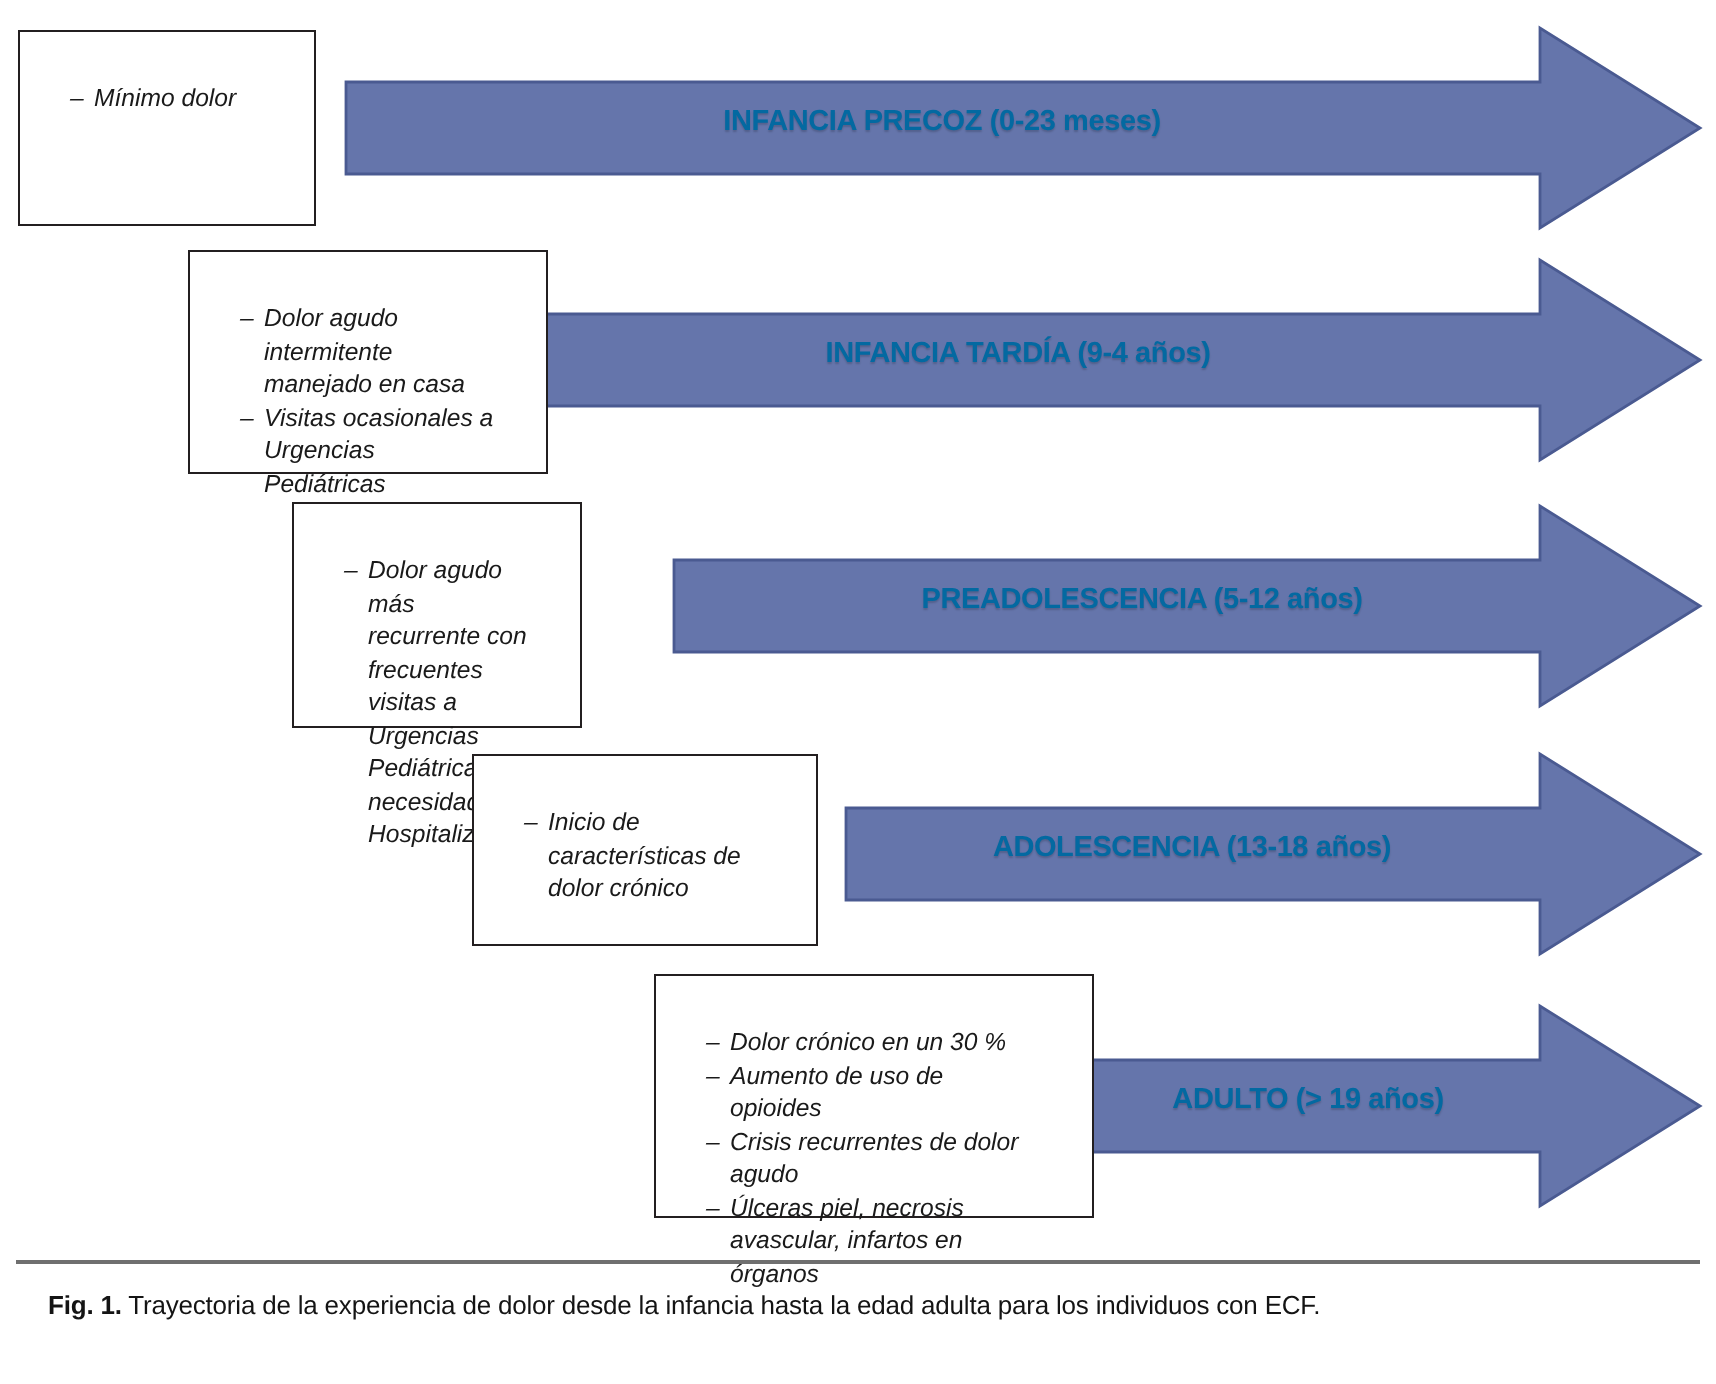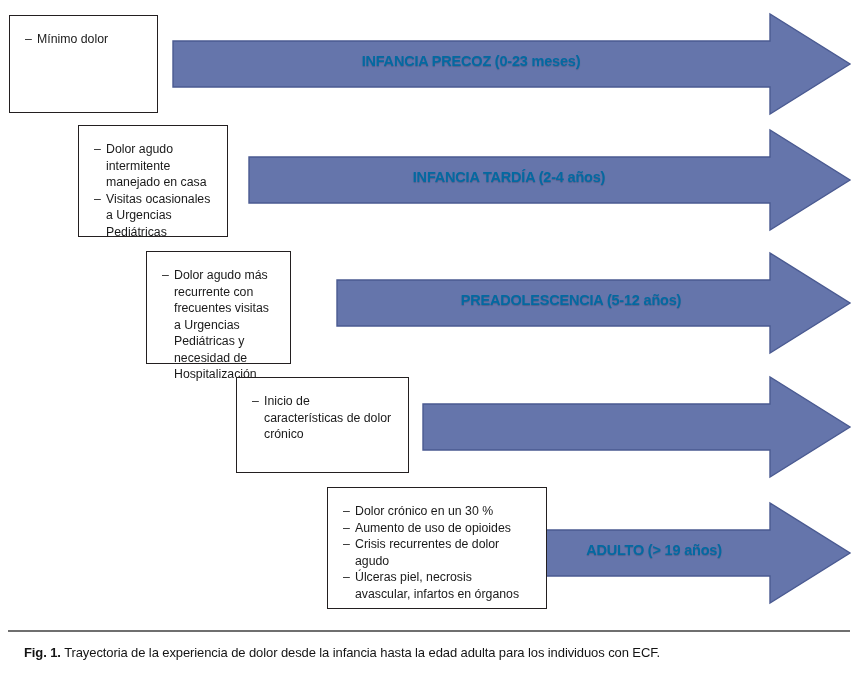--- a/index.html
+++ b/index.html
@@ -42,23 +42,24 @@
 
   
   .note-box {
     position: absolute;
     background: #ffffff;
     border: 1.4px solid #231f20;
     box-sizing: border-box;
     padding: 7px 8px 7px 7px;
   }
   .note-list {
-    margin: 8px;
+    margin: 18px;
     padding: 0;
     list-style: none;
+    font-style: italic;
   }
   .note-list li {
     font-size: 12.3px;
     line-height: 16.5px;
     color: #1a1a1a;
     position: relative;
     padding-left: 12px;
     margin: 0;
     text-indent: 0;
   }
@@ -102,50 +103,51 @@
     <svg width="680" height="104" viewBox="0 0 680 104">
       <polygon points="1,29 598,29 598,2 678,52 598,102 598,75 1,75" fill="#6575ab" stroke="#4a5a91" stroke-width="1.4"></polygon>
     </svg>
     <span class="arrow-label" style="left:0; top:41px; width:598px;">INFANCIA PRECOZ (0-23 meses)</span>
   </div>
 
   <div class="stage-arrow" style="left:248px; top:128px; width:604px; height:104px;">
     <svg width="604" height="104" viewBox="0 0 604 104">
       <polygon points="1,29 522,29 522,2 602,52 522,102 522,75 1,75" fill="#6575ab" stroke="#4a5a91" stroke-width="1.4"></polygon>
     </svg>
-    <span class="arrow-label" style="left:0; top:41px; width:522px;">INFANCIA TARDÍA (2-4 años)</span>
+    <span class="arrow-label" style="left:0; top:41px; width:522px;">INFANCIA TARDÍA (9-4 años)</span>
   </div>
 
   <div class="stage-arrow" style="left:336px; top:251px; width:516px; height:104px;">
     <svg width="516" height="104" viewBox="0 0 516 104">
       <polygon points="1,29 434,29 434,2 514,52 434,102 434,75 1,75" fill="#6575ab" stroke="#4a5a91" stroke-width="1.4"></polygon>
     </svg>
     <span class="arrow-label" style="left:0; top:41px; width:434px;margin-left:18px;">PREADOLESCENCIA (5-12 años)</span>
   </div>
 
   <div class="stage-arrow" style="left:422px; top:375px; width:430px; height:104px;">
     <svg width="430" height="104" viewBox="0 0 430 104">
       <polygon points="1,29 348,29 348,2 428,52 348,102 348,75 1,75" fill="#6575ab" stroke="#4a5a91" stroke-width="1.4"></polygon>
     </svg>
+    <span class="arrow-label" style="left:0; top:41px; width:348px;">ADOLESCENCIA (13-18 años)</span>
   </div>
 
   <div class="stage-arrow" style="left:538px; top:501px; width:314px; height:104px;">
     <svg width="314" height="104" viewBox="0 0 314 104">
       <polygon points="1,29 232,29 232,2 312,52 232,102 232,75 1,75" fill="#6575ab" stroke="#4a5a91" stroke-width="1.4"></polygon>
     </svg>
     <span class="arrow-label" style="left:0; top:41px; width:232px;">ADULTO (&gt; 19 años)</span>
   </div>
 
   <div class="note-box" style="left:9px; top:15px; width:149px; height:98px;">
     <ul class="note-list">
       <li>Mínimo dolor</li>
     </ul>
   </div>
 
-  <div class="note-box" style="left:78px; top:125px; width:150px; height:112px;">
+  <div class="note-box" style="left:94px; top:125px; width:180px; height:112px;">
     <ul class="note-list">
       <li>Dolor agudo intermitente manejado en casa</li>
       <li>Visitas ocasionales a Urgencias Pediátricas</li>
     </ul>
   </div>
 
   <div class="note-box" style="left:146px; top:251px; width:145px; height:113px;">
     <ul class="note-list">
       <li>Dolor agudo más recurrente con frecuentes visitas a Urgencias Pediátricas y necesidad de Hospitalización</li>
     </ul>

